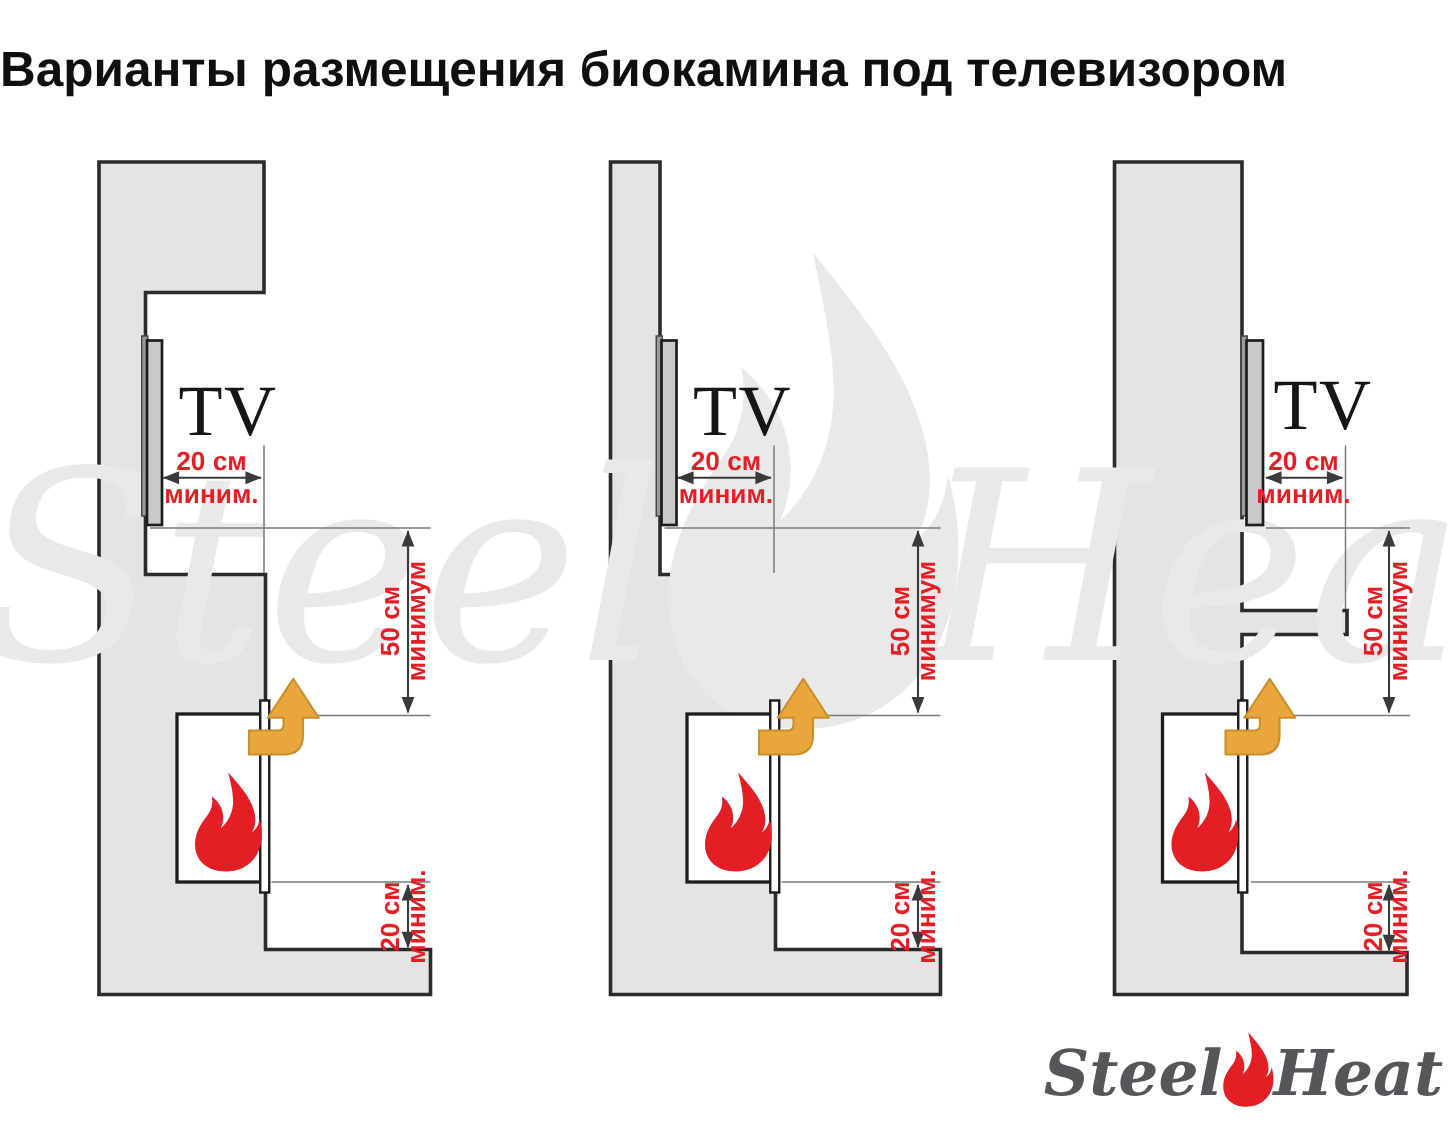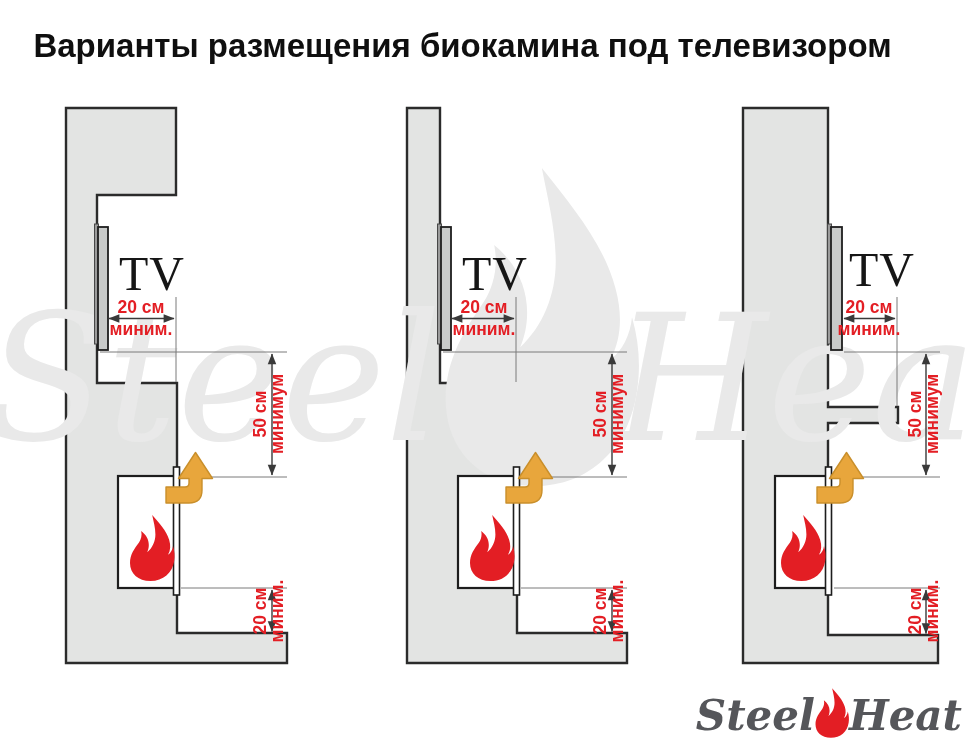--- a/index.html
+++ b/index.html
@@ -7,21 +7,21 @@
     --arrow_orange:#e8a63c; --arrow_orange_dark:#c98f2b;
     --tv_gray:#c8cac9; --bracket_gray:#9b9b9b;
     --dim_line:#3a3a3a; --ext_line:#7a7a7a;
     --logo_gray:#55565a; --watermark_gray:#e9e9e9;
     --title_black:#0f0f0f; --fireplace_white:#ffffff;
   }
   html,body{margin:0;padding:0;background:#fff;}
   .canvas{position:relative;width:970px;height:749px;background:#fff;overflow:hidden;
           font-family:"Liberation Sans",sans-serif;}
   .layer{position:absolute;left:0;top:0;}
-  .title{position:absolute;left:0;top:27px;width:925px;text-align:center;
+  .title{position:absolute;left:0;top:27px;width:925px;text-align:left;
          font-size:33px;font-weight:700;color:var(--title_black);letter-spacing:0;}
   
   .wm-word{position:absolute;font-family:"DejaVu Serif",serif;font-style:italic;
            font-size:176px;line-height:1;color:var(--watermark_gray);white-space:nowrap;}
   .wm-steel{left:-14px;top:292px;}
   .wm-heat{left:614px;top:292px;}
   .wm-flame{position:absolute;left:437px;top:168px;}
   .wm-flame .fl{fill:var(--watermark_gray);}
   
   .wall{fill:var(--wall_gray);stroke:var(--outline);stroke-width:2.4px;}

